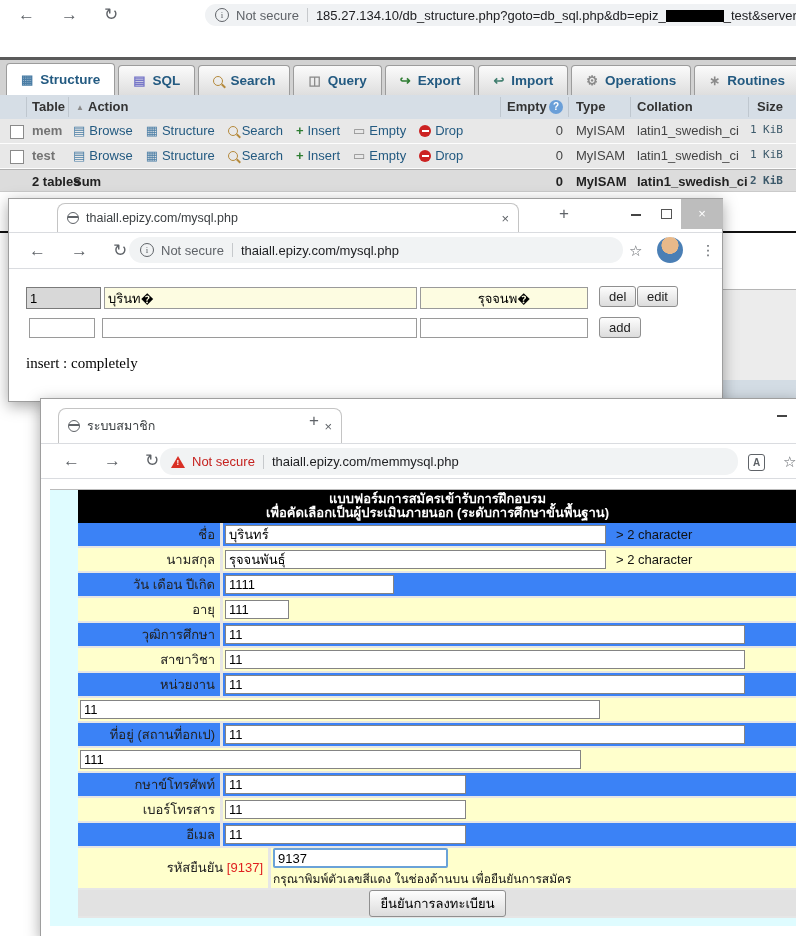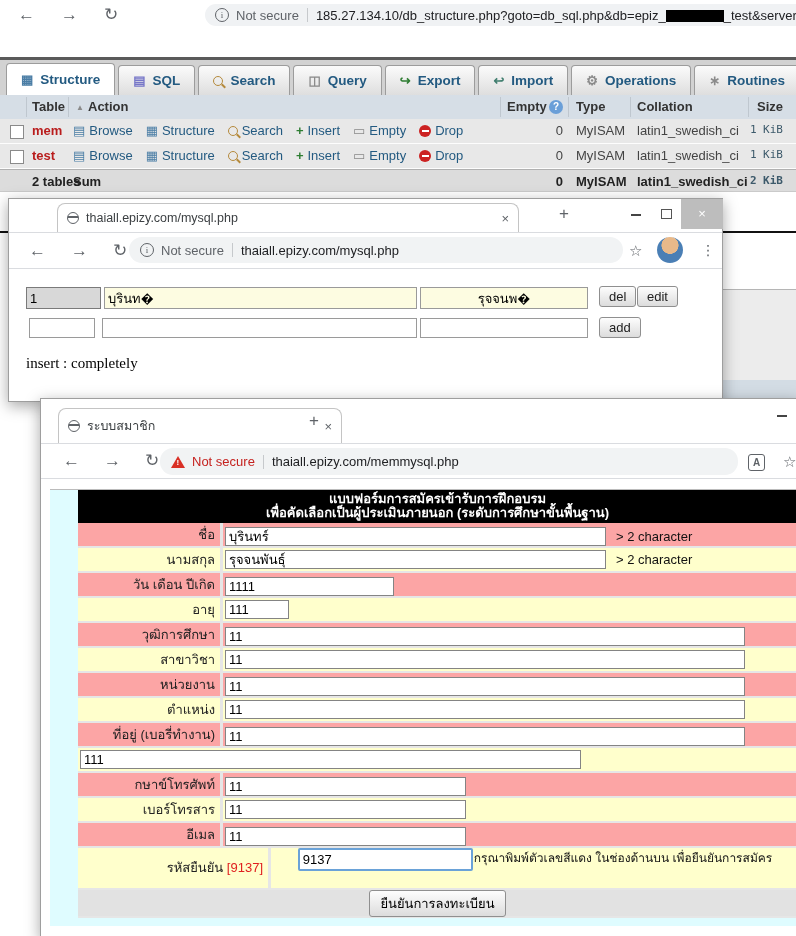--- a/index.html
+++ b/index.html
@@ -48,21 +48,21 @@
     font-size:13px;font-weight:bold;color:#333;}
   .pma-th .vsep{position:absolute;top:2px;width:1px;height:20px;background:#bfc7cf;}
   .sortarr{font-size:8px;color:#8a8a8a;}
   .qicon{width:14px;height:14px;border-radius:50%;background:#6a9fd8;color:#fff;font-size:10px;font-weight:bold;
     text-align:center;line-height:14px;display:inline-block;}
   .qicon::before{content:"?";}
   .pma-row{position:absolute;left:0;width:796px;height:24px;background:#e8e8e8;border-bottom:1px solid #fdfdfd;font-size:13px;}
   .pma-sum{position:absolute;left:0;top:169px;width:796px;height:21px;background:#dcdcdc;border-top:1px solid #b0b0b0;
     border-bottom:1px solid #cacaca;font-weight:bold;font-size:13px;}
   .cell{position:absolute;top:4px;white-space:nowrap;}
-  .rowname{font-weight:bold;color:#b91c1c;}
+  .rowname{font-weight:bold;color:#737373;}
   .chk{position:absolute;left:10px;top:6px;width:12px;height:12px;background:#fff;border:1px solid #8a8a8a;}
   .actions{position:absolute;left:73px;top:4px;display:flex;}
   .action{display:flex;align-items:center;gap:4px;margin-right:13px;color:#235a81;cursor:default;}
   .ic-drop{width:12px;height:12px;border-radius:50%;background:#cc2222;position:relative;display:inline-block;}
   .ic-drop::after{content:"";position:absolute;left:2.5px;top:5px;width:7px;height:2px;background:#fff;}
   .ic-plus{color:#2e7d32;font-weight:bold;font-size:13px;}
   .mono{font-family:"DejaVu Sans Mono",monospace;font-size:11px;color:#3d5a6b;}
   .dimtext{color:#444;}
 
   
@@ -114,23 +114,23 @@
   .mform{position:absolute;left:9px;top:90px;width:747px;background:#dffcff;border-top:1px solid #bbb;
     padding:0 0 8px 28px;box-sizing:border-box;}
   .mhead{background:#000;color:#fff;text-align:center;font-size:13px;font-weight:bold;
     padding:2px 0 3px;line-height:14px;}
   .frow{display:flex;border-bottom:2px solid #e6e6e6;height:23px;}
   .frow.tall{height:40px;}
   .frow .flabel{width:145px;flex:0 0 auto;text-align:right;padding-right:5px;font-size:13px;line-height:23px;
     border-right:3px solid #e6e6e6;box-sizing:border-box;white-space:nowrap;overflow:hidden;}
   .frow.tall .flabel{line-height:40px;margin-left:48px;}
   .frow .fcell{flex:1;display:flex;align-items:center;padding-left:2px;gap:10px;overflow:hidden;}
-  .frow.tall .fcell{flex-direction:row;align-items:flex-start;justify-content:center;gap:1px;}
+  .frow.tall .fcell{flex-direction:column;align-items:flex-start;justify-content:center;gap:1px;}
   .row-y{background:#ffffcc;}
-  .row-g{background:#fca5a5;align-items:flex-end;}
+  .row-g{background:#3b82f6;}
   .fin{height:17px;border:1px solid #848484;font-size:13px;padding:0 3px;background:#fff;
     font-family:"Liberation Sans",sans-serif;}
   .w-xs{width:56px;} .w-xs2{width:71px;} .w-sm{width:161px;} .w-md{width:233px;}
   .w-lg{width:373px;} .w-xl{width:512px;} .w-xl2{width:493px;}
   .fin.focused{border:2px solid #6aa2d8;border-radius:2px;height:19px;width:165px;}
   .fnote{font-size:13px;color:#111;white-space:nowrap;}
   .redcode{color:#e02020;}
   .fhelp{font-size:12px;color:#111;white-space:nowrap;}
   .frow-submit{background:#e2e2e2;height:26px;display:flex;align-items:center;justify-content:center;
     border-bottom:2px solid #e6e6e6;}
@@ -394,27 +394,26 @@
               <input class="fin w-xl" value="11" style="">
             </div>
           </div>
           <div class="frow row-g">
             <div class="flabel">หน่วยงาน</div>
             <div class="fcell">
               <input class="fin w-xl" value="11" style="">
             </div>
           </div>
           <div class="frow row-y">
-            <div class="flabel">ตำแหน่ง</div>
             <div class="fcell">
               <input class="fin w-xl" value="11" style="">
             </div>
           </div>
           <div class="frow row-g">
-            <div class="flabel">ที่อยู่ (เบอรี่ทำงาน)</div>
+            <div class="flabel">ที่อยู่ (สถานที่อกเป)</div>
             <div class="fcell">
               <input class="fin w-xl" value="11" style="">
             </div>
           </div>
           <div class="frow row-y">
             <div class="fcell">
               <input class="fin w-xl2" value="111" style="">
             </div>
           </div>
           <div class="frow row-g">

